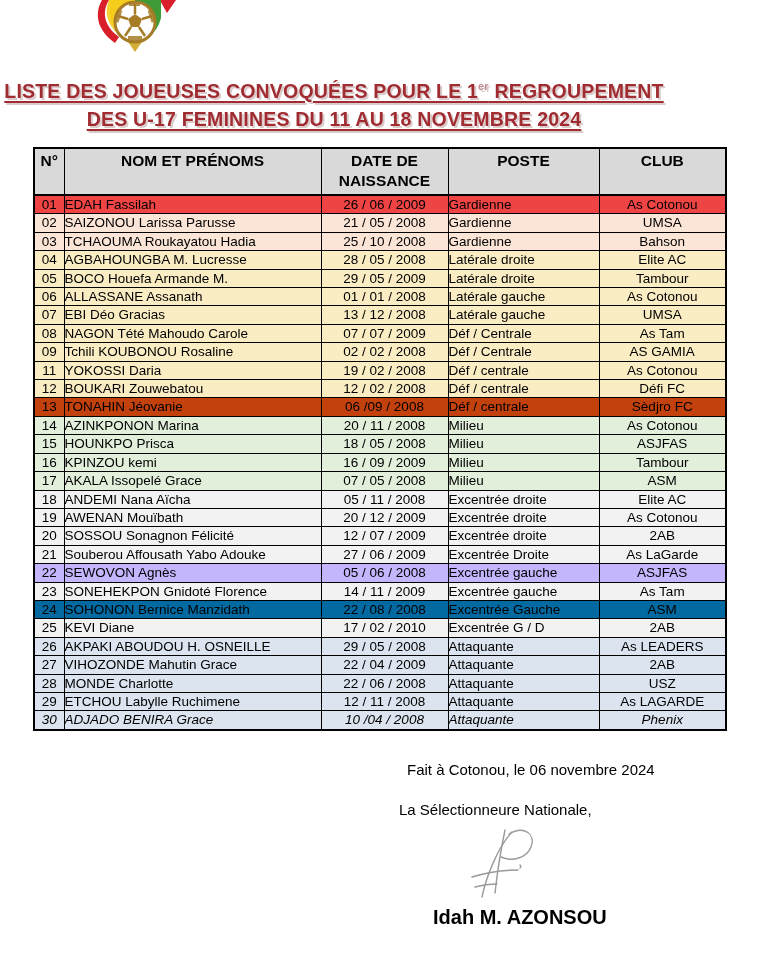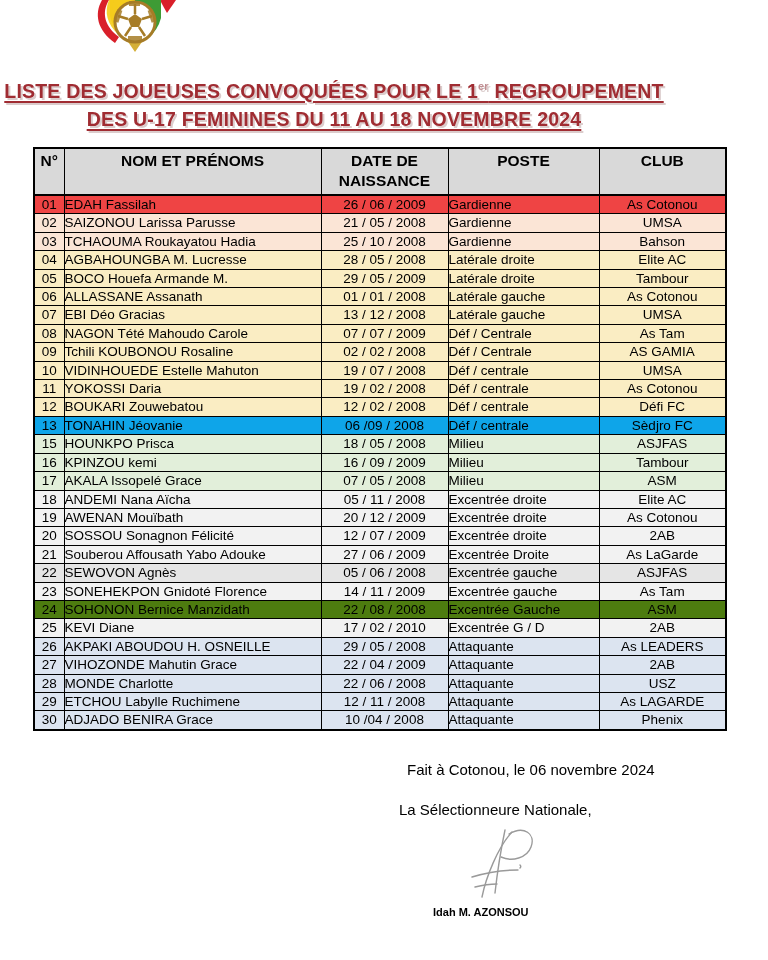--- a/index.html
+++ b/index.html
@@ -42,21 +42,21 @@
     font-size:13.5px;height:17.4px;line-height:17.4px;padding:0;
   }
   td.c-no{text-align:center;width:30px;}
   td.c-name{text-align:left;padding-left:7px;}
   td.c-dob{text-align:center;}
   td.c-poste{text-align:left;padding-left:9px;}
   td.c-club{text-align:center;padding-left:9px;}
   .footer-text{position:absolute;font-size:15px;white-space:nowrap;}
   .place-date{left:407px;top:761px;}
   .role{left:399px;top:801px;}
-  .signer{left:433px;top:906px;font-weight:bold;font-size:11px;}
+  .signer{left:433px;top:906px;font-weight:bold;font-size:20px;}
   .signature{position:absolute;left:452px;top:825px;}
 </style>
 </head>
 <body>
 
 <div class="logo-wrap">
   <svg width="95" height="52" viewBox="0 0 95 52" aria-hidden="true">
 
     <path d="M22,0 H47 V46 L33,35 Q24,27 22,16 Z" fill="#F5CC1C"></path>
 
@@ -157,46 +157,46 @@
     <td class="c-club">As Tam</td>
   </tr>
       <tr style="background: rgb(250, 237, 195);">
     <td class="c-no">09</td>
     <td class="c-name">Tchili KOUBONOU Rosaline</td>
     <td class="c-dob">02 / 02 / 2008</td>
     <td class="c-poste">Déf / Centrale</td>
     <td class="c-club">AS GAMIA</td>
   </tr>
       <tr style="background: rgb(250, 237, 195);">
-    <td class="c-no">10</td>
-    <td class="c-name">VIDINHOUEDE Estelle Mahuton</td>
-    <td class="c-dob">19 / 07 / 2008</td>
-    <td class="c-poste">Déf / centrale</td>
-    <td class="c-club">UMSA</td>
-  </tr>
-      <tr style="background: rgb(250, 237, 195);">
     <td class="c-no">11</td>
     <td class="c-name">YOKOSSI Daria</td>
     <td class="c-dob">19 / 02 / 2008</td>
     <td class="c-poste">Déf / centrale</td>
     <td class="c-club">As Cotonou</td>
   </tr>
       <tr style="background: rgb(250, 237, 195);">
     <td class="c-no">12</td>
     <td class="c-name">BOUKARI Zouwebatou</td>
     <td class="c-dob">12 / 02 / 2008</td>
     <td class="c-poste">Déf / centrale</td>
     <td class="c-club">Défi FC</td>
   </tr>
-      <tr style="background: #0ea5e9; padding-left: 35px;">
+      <tr style="background: #c2410c; padding-left: 35px;">
     <td class="c-no">13</td>
     <td class="c-name">TONAHIN Jéovanie</td>
     <td class="c-dob">06 /09 / 2008</td>
     <td class="c-poste">Déf / centrale</td>
     <td class="c-club">Sèdjro FC</td>
+  </tr>
+      <tr style="background: rgb(226, 239, 218);">
+    <td class="c-no">14</td>
+    <td class="c-name">AZINKPONON Marina</td>
+    <td class="c-dob">20 / 11 / 2008</td>
+    <td class="c-poste">Milieu</td>
+    <td class="c-club">As Cotonou</td>
   </tr>
       <tr style="background: rgb(226, 239, 218);">
     <td class="c-no">15</td>
     <td class="c-name">HOUNKPO Prisca</td>
     <td class="c-dob">18 / 05 / 2008</td>
     <td class="c-poste">Milieu</td>
     <td class="c-club">ASJFAS</td>
   </tr>
       <tr style="background: rgb(226, 239, 218);">
     <td class="c-no">16</td>
@@ -233,35 +233,35 @@
     <td class="c-poste">Excentrée droite</td>
     <td class="c-club">2AB</td>
   </tr>
       <tr style="background: rgb(242, 242, 242);">
     <td class="c-no">21</td>
     <td class="c-name">Souberou Affousath Yabo Adouke</td>
     <td class="c-dob">27 / 06 / 2009</td>
     <td class="c-poste">Excentrée Droite</td>
     <td class="c-club">As LaGarde</td>
   </tr>
-      <tr style="background: #e5e5e5; padding-left: 32px;">
+      <tr style="background: #c4b5fd; padding-left: 32px;">
     <td class="c-no">22</td>
     <td class="c-name">SEWOVON Agnès</td>
     <td class="c-dob">05 / 06 / 2008</td>
     <td class="c-poste">Excentrée gauche</td>
     <td class="c-club">ASJFAS</td>
   </tr>
       <tr style="background: rgb(242, 242, 242);">
     <td class="c-no">23</td>
     <td class="c-name">SONEHEKPON Gnidoté Florence</td>
     <td class="c-dob">14 / 11 / 2009</td>
     <td class="c-poste">Excentrée gauche</td>
     <td class="c-club">As Tam</td>
   </tr>
-      <tr style="background: #4d7c0f; padding-left: 42px;">
+      <tr style="background: #0369a1; padding-left: 42px;">
     <td class="c-no">24</td>
     <td class="c-name">SOHONON Bernice Manzidath</td>
     <td class="c-dob">22 / 08 / 2008</td>
     <td class="c-poste">Excentrée Gauche</td>
     <td class="c-club">ASM</td>
   </tr>
       <tr style="background: rgb(242, 242, 242);">
     <td class="c-no">25</td>
     <td class="c-name">KEVI Diane</td>
     <td class="c-dob">17 / 02 / 2010</td>
@@ -289,21 +289,21 @@
     <td class="c-poste">Attaquante</td>
     <td class="c-club">USZ</td>
   </tr>
       <tr style="background: rgb(220, 228, 240);">
     <td class="c-no">29</td>
     <td class="c-name">ETCHOU Labylle Ruchimene</td>
     <td class="c-dob">12 / 11 / 2008</td>
     <td class="c-poste">Attaquante</td>
     <td class="c-club">As LAGARDE</td>
   </tr>
-      <tr style="background: rgb(220, 228, 240);">
+      <tr style="background: rgb(220, 228, 240); font-style: italic;">
     <td class="c-no">30</td>
     <td class="c-name">ADJADO BENIRA Grace</td>
     <td class="c-dob">10 /04 / 2008</td>
     <td class="c-poste">Attaquante</td>
     <td class="c-club">Phenix</td>
   </tr>
     </tbody>
 </table>
 
 <div class="footer-text place-date">Fait à Cotonou, le 06 novembre 2024</div>

